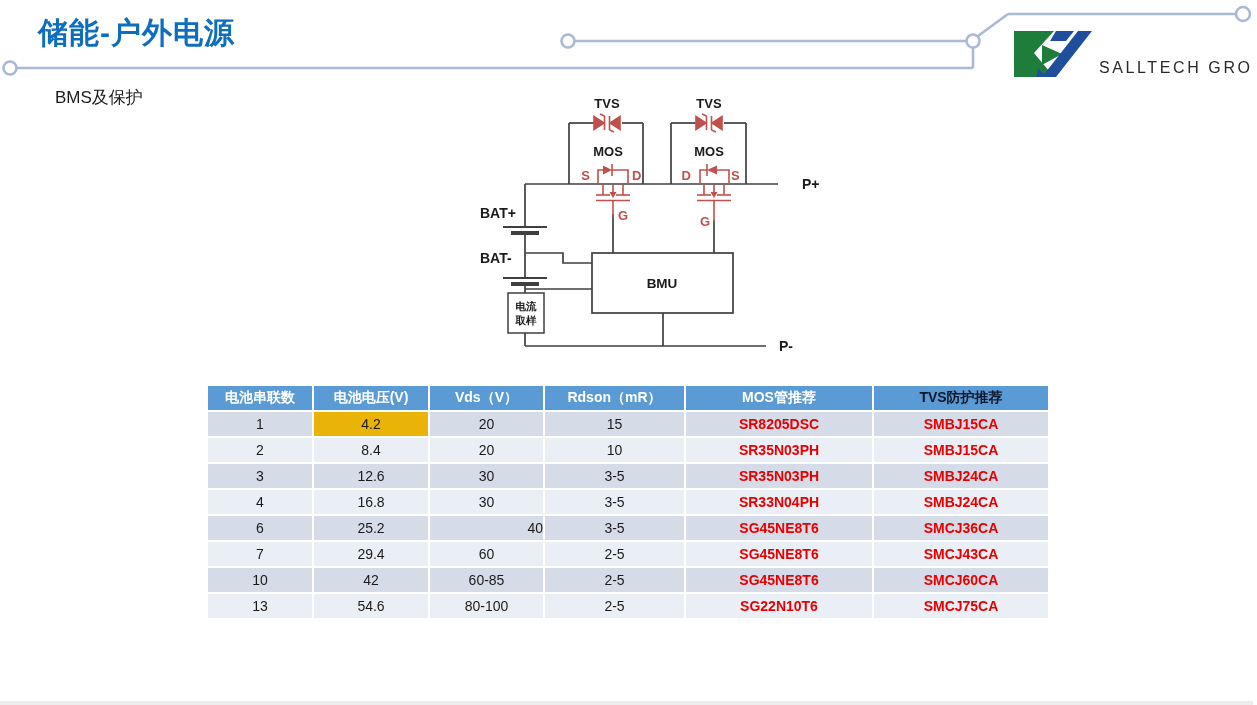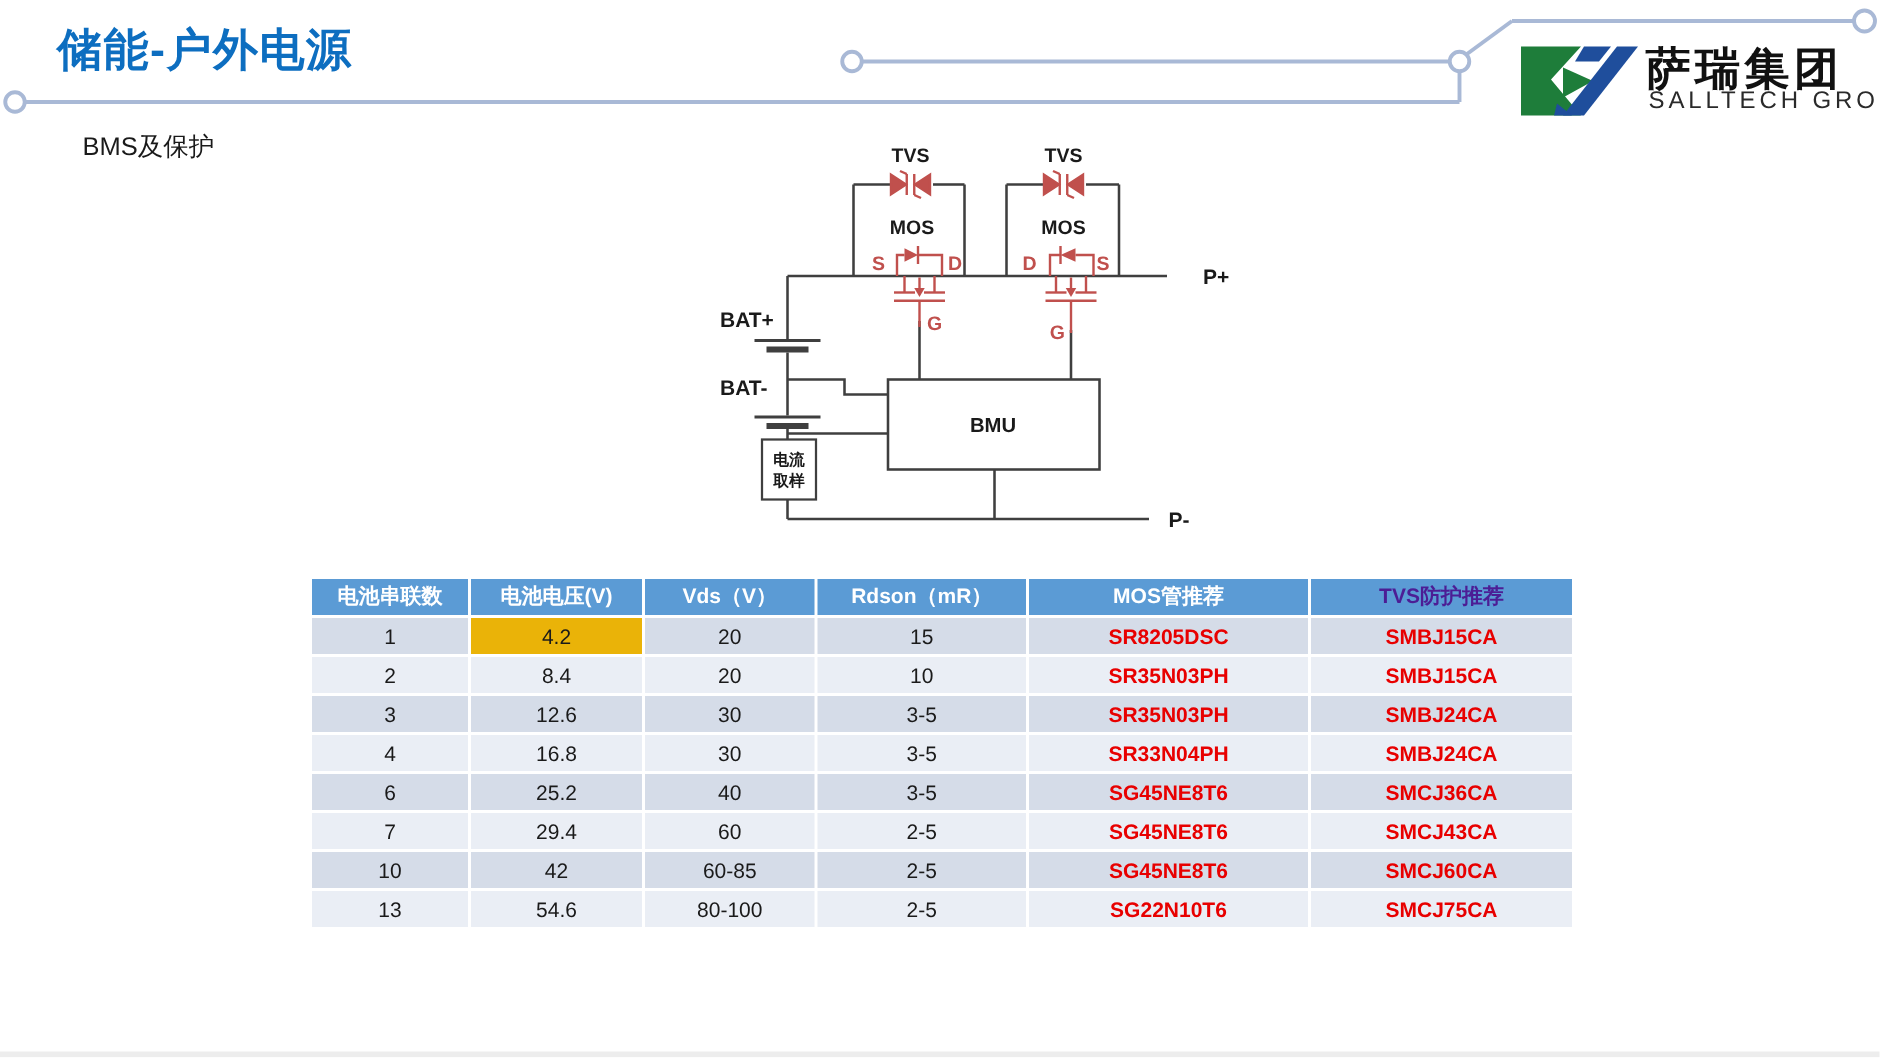--- a/index.html
+++ b/index.html
@@ -45,21 +45,20 @@
   <div id="page-title">储能-户外电源</div>
   <div id="subtitle">BMS及保护</div>
 
   <svg class="svg-abs" style="left:1010px;top:27px;" width="90" height="56" viewBox="0 0 90 56">
     <polygon points="4,4 44,4 24,26 44,50 4,50" fill="#1e7d3a"></polygon>
     <polygon points="32,18 52,27 32,38" fill="#1e7d3a"></polygon>
     <polygon points="68,4 82,4 46,50 32,50" fill="#1f4e9c"></polygon>
     <polygon points="46,4 64,4 56,14 40,14" fill="#1f4e9c"></polygon>
     <polygon points="28,42 38,50 26,50" fill="#1f4e9c"></polygon>
   </svg>
-  <div id="logo-cn">萨瑞集团</div>
   <div id="logo-en">SALLTECH GROUP</div>
 
   <svg class="svg-abs" style="left:460px;top:88px;" width="470" height="276" viewBox="460 88 470 276">
 
     <g stroke="#3f3f3f" stroke-width="1.7" fill="none">
       <line x1="525" y1="184" x2="778" y2="184"></line>
       <line x1="569" y1="184" x2="569" y2="123"></line>
       <line x1="643" y1="184" x2="643" y2="123"></line>
       <line x1="569" y1="123" x2="594" y2="123"></line>
       <line x1="622" y1="123" x2="643" y2="123"></line>
@@ -168,21 +167,21 @@
         <col style="width:186px">
         <col style="width:174px">
     </colgroup>
     <thead>
       <tr>
         <th style="background:#5b9bd5;color:#fff;">电池串联数</th>
         <th style="background:#5b9bd5;color:#fff;">电池电压(V)</th>
         <th style="background:#5b9bd5;color:#fff;">Vds（V）</th>
         <th style="background:#5b9bd5;color:#fff;">Rdson（mR）</th>
         <th style="background:#5b9bd5;color:#fff;">MOS管推荐</th>
-        <th style="background:#5b9bd5;color:#4c1d95;">TVS防护推荐</th>
+        <th style="background:#5b9bd5;color:#0f172a;">TVS防护推荐</th>
       </tr>
     </thead>
     <tbody id="table-body">
         <tr>
           <td style="background: rgb(213, 220, 232);">1</td>
           <td style="background: #eab308;">4.2</td>
           <td style="background: rgb(213, 220, 232);">20</td>
           <td style="background: rgb(213, 220, 232);">15</td>
           <td class="part" style="background: rgb(213, 220, 232); color: rgb(232, 0, 0);">SR8205DSC</td>
           <td class="part" style="background: rgb(213, 220, 232); color: rgb(232, 0, 0);">SMBJ15CA</td>
@@ -207,21 +206,21 @@
           <td style="background: rgb(234, 238, 245);">4</td>
           <td style="background: rgb(234, 238, 245);">16.8</td>
           <td style="background: rgb(234, 238, 245);">30</td>
           <td style="background: rgb(234, 238, 245);">3-5</td>
           <td class="part" style="background: rgb(234, 238, 245); color: rgb(232, 0, 0);">SR33N04PH</td>
           <td class="part" style="background: rgb(234, 238, 245); color: rgb(232, 0, 0);">SMBJ24CA</td>
         </tr>
         <tr>
           <td style="background: rgb(213, 220, 232);">6</td>
           <td style="background: rgb(213, 220, 232);">25.2</td>
-          <td style="background: rgb(213, 220, 232);">40</td>
+          <td style="background: rgb(213, 220, 232); text-align: right;">40</td>
           <td style="background: rgb(213, 220, 232);">3-5</td>
           <td class="part" style="background: rgb(213, 220, 232); color: rgb(232, 0, 0);">SG45NE8T6</td>
           <td class="part" style="background: rgb(213, 220, 232); color: rgb(232, 0, 0); margin-top: 28px;">SMCJ36CA</td>
         </tr>
         <tr>
           <td style="background: rgb(234, 238, 245);">7</td>
           <td style="background: rgb(234, 238, 245);">29.4</td>
           <td style="background: rgb(234, 238, 245);">60</td>
           <td style="background: rgb(234, 238, 245);">2-5</td>
           <td class="part" style="background: rgb(234, 238, 245); color: rgb(232, 0, 0);">SG45NE8T6</td>

